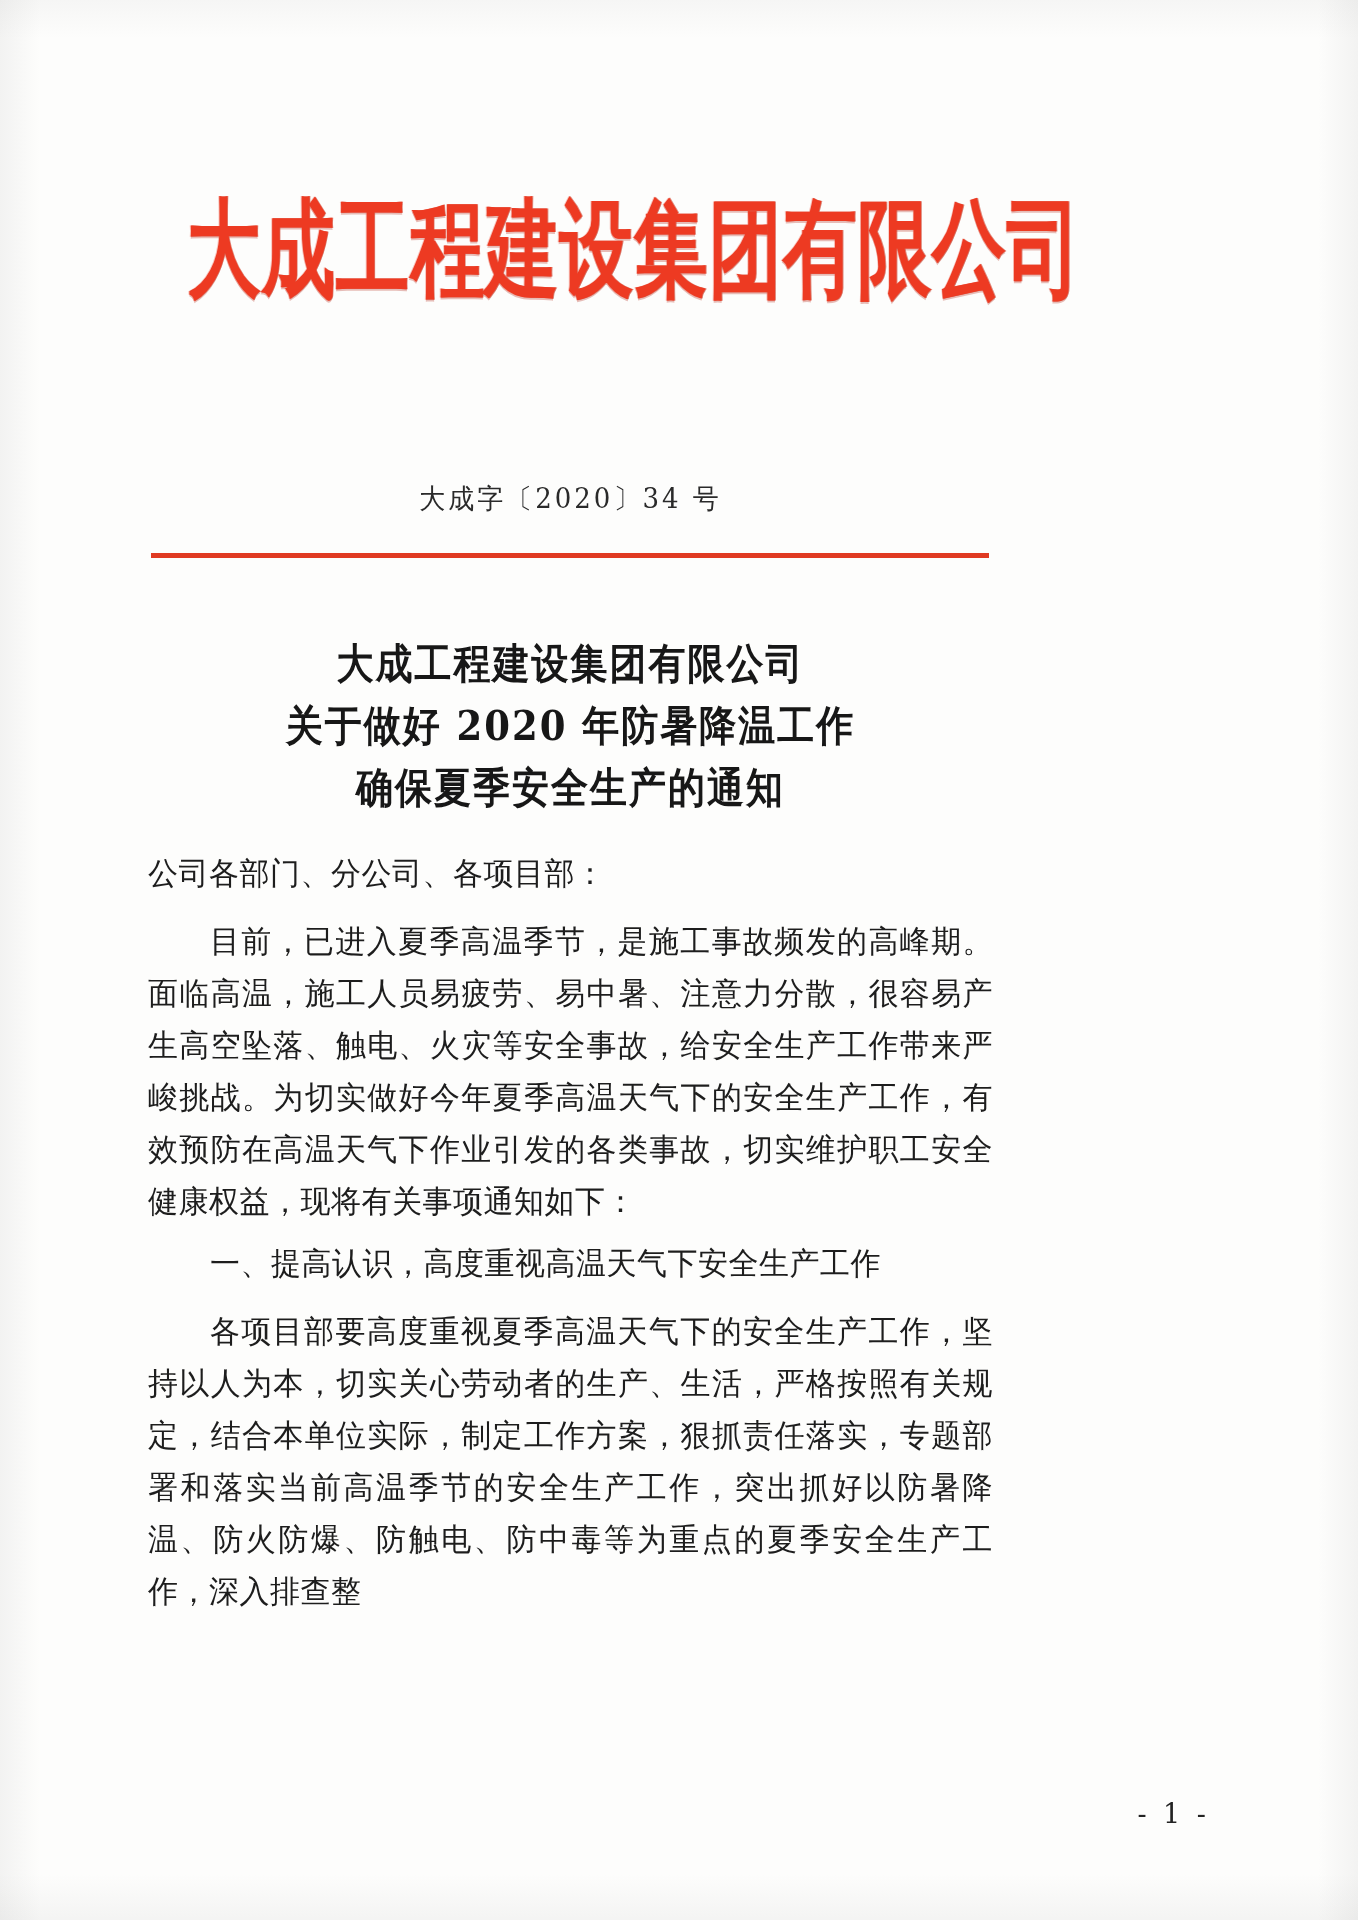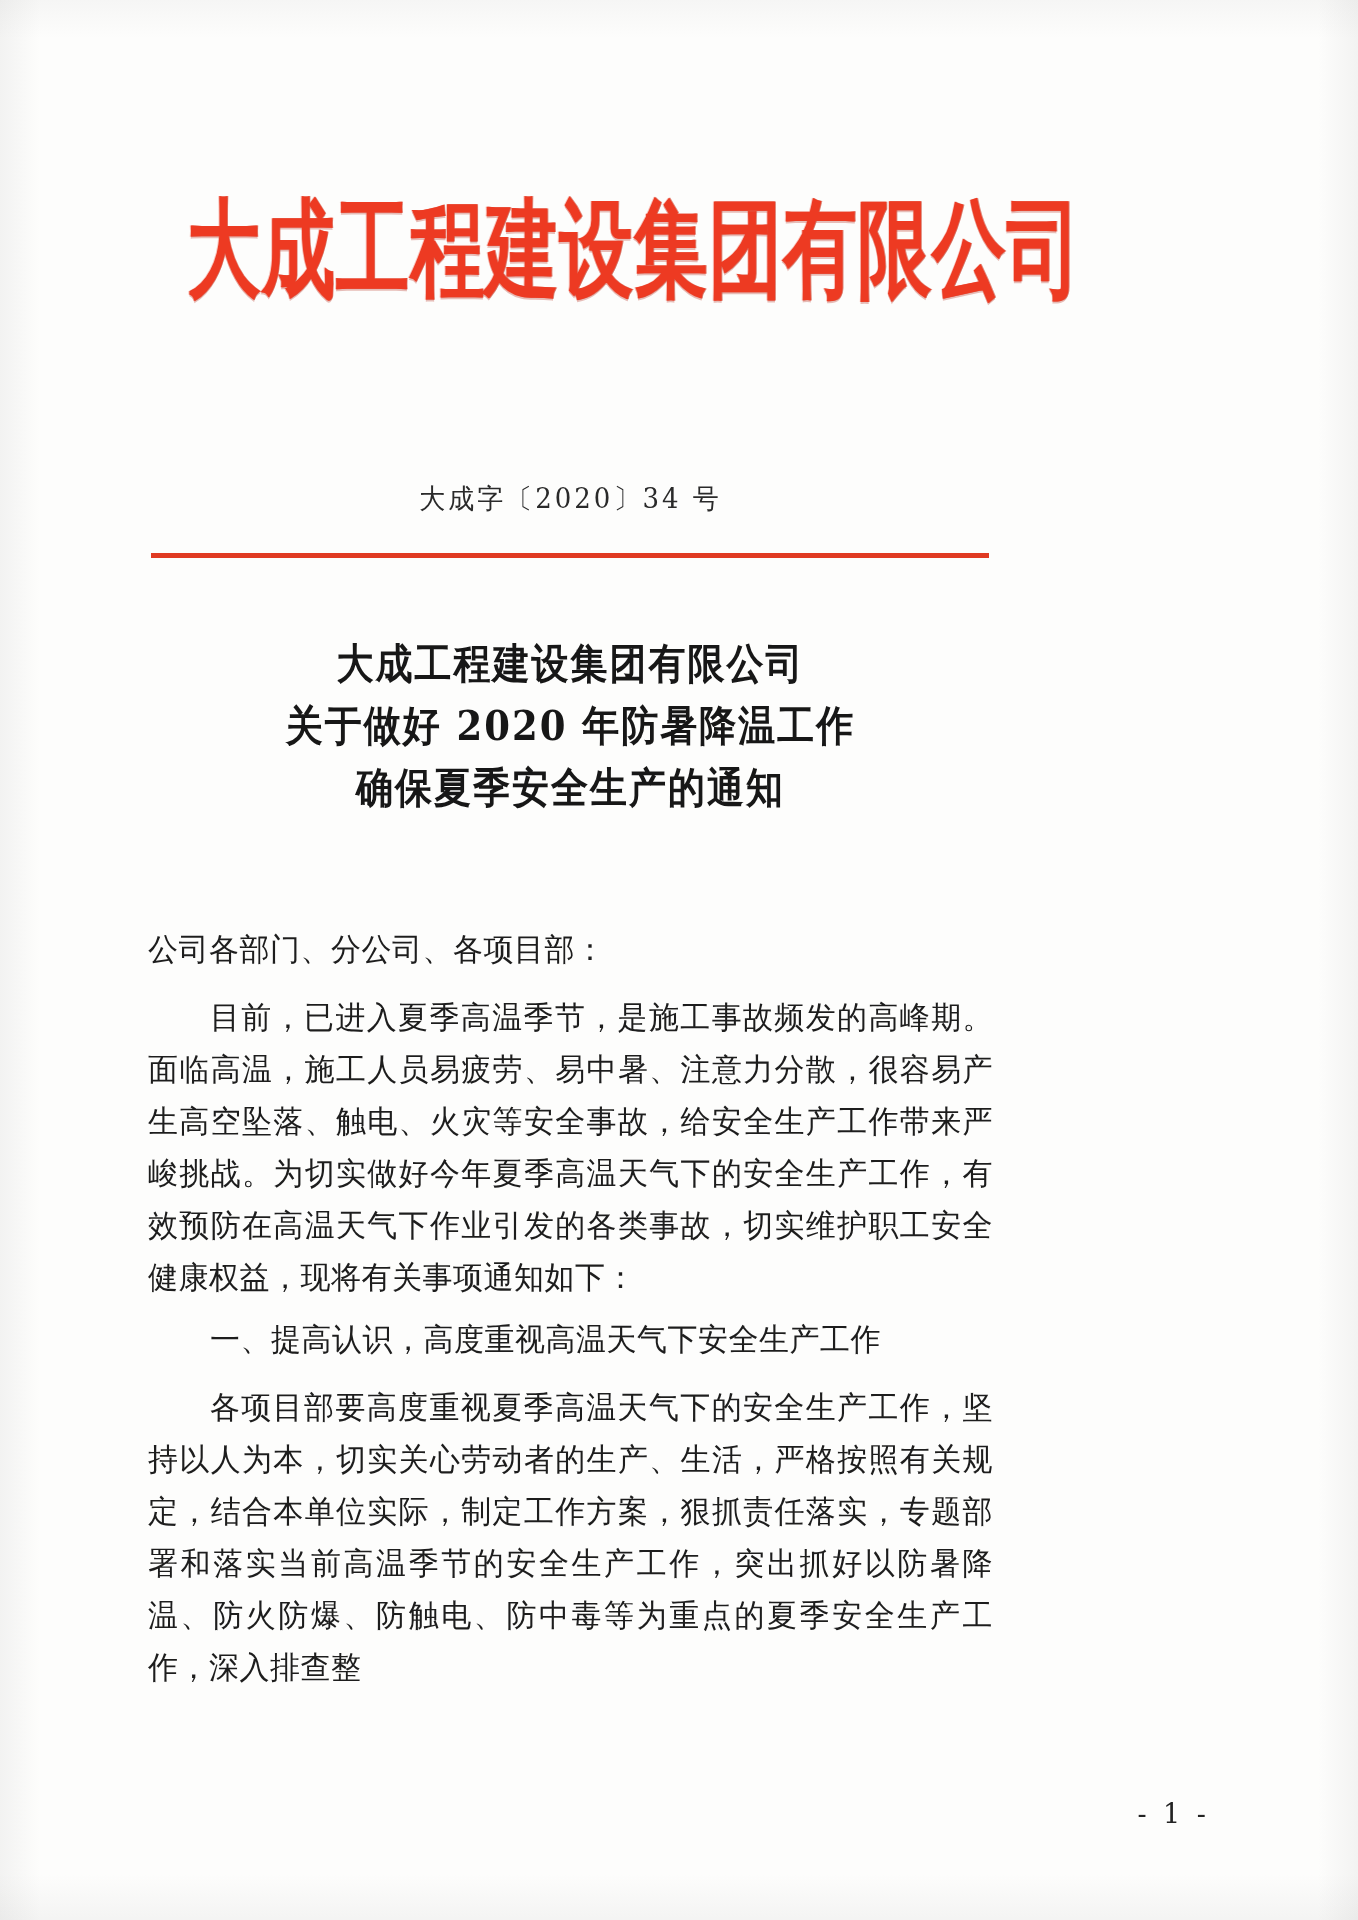--- a/index.html
+++ b/index.html
@@ -107,21 +107,21 @@
     letter-spacing: 2px;
     white-space: nowrap;
     transform: scaleY(1.13);
     transform-origin: center center;
   }
 
   
   .body-area {
     position: absolute;
     left: 0px;
-    top: 924px;
+    top: 848px;
     width: 845px;
   }
 
   .para {
     font-family: "DejaVu Serif", "Liberation Serif", serif;
     font-size: 30px;
     line-height: 50px;
     color: #1d1d1d;
     text-align: justify;
     text-align-last: left;

